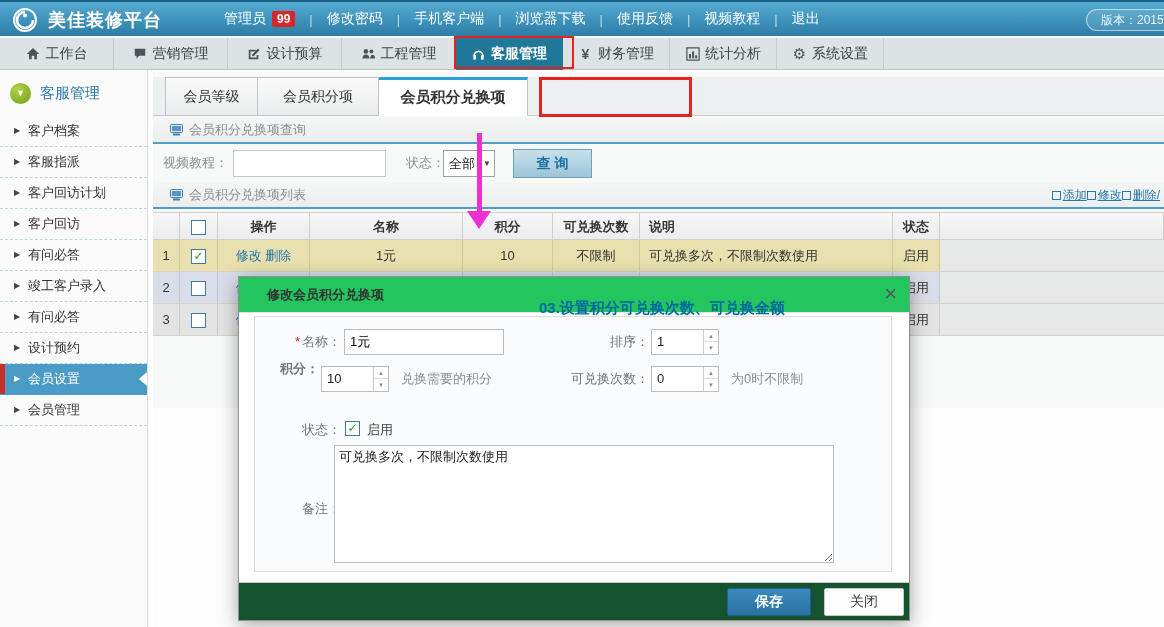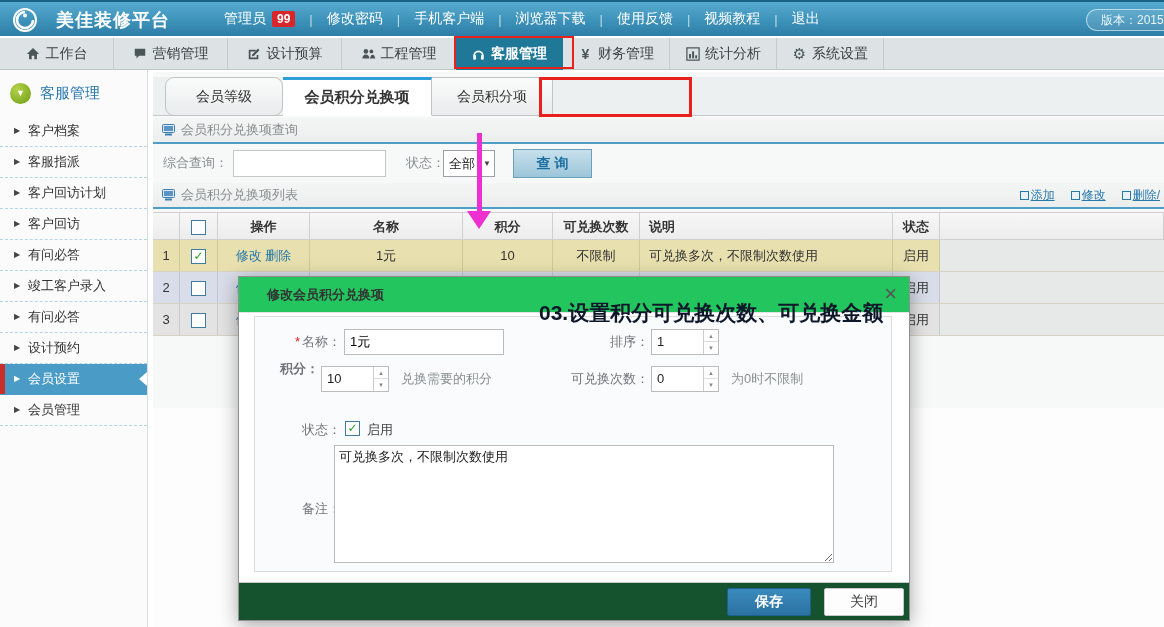--- a/index.html
+++ b/index.html
@@ -3,21 +3,21 @@
 <meta charset="utf-8">
 <style>
   * { margin:0; padding:0; box-sizing:border-box; }
   html,body { width:1164px; height:627px; overflow:hidden; }
   body { font-family:"Liberation Sans","DejaVu Sans",sans-serif; font-size:13px; color:#333; background:#fff; position:relative; }
 
   
   .top-header { position:absolute; left:0; top:0; width:1164px; height:36px;
     background:linear-gradient(180deg,#57aacf 0%,#3d92ba 55%,#2e7da6 100%);
     border-top:2px solid #1b6287; }
-  .logo-wrap { position:absolute; left:12px; top:4px; height:28px; display:flex; align-items:center; gap:18px; }
+  .logo-wrap { position:absolute; left:12px; top:4px; height:28px; display:flex; align-items:center; gap:10px; }
   .logo-title { color:#fff; font-size:18px; font-weight:bold; letter-spacing:1px; }
   .header-menu { position:absolute; left:210px; top:0; height:34px; display:flex; align-items:center; color:#fff; font-size:14px; }
   .hm-item { padding:0 14px; white-space:nowrap; cursor:pointer; display:flex; align-items:center; gap:6px; }
   .hm-sep { color:rgba(255,255,255,.65); font-size:13px; }
   .badge { background:#d9262b; color:#fff; font-size:12px; font-weight:bold; padding:1px 5px; border-radius:2px; line-height:14px; }
   .version-pill { position:absolute; left:1086px; top:7px; width:140px; height:22px; line-height:20px;
     border:1px solid rgba(255,255,255,.55); background:rgba(255,255,255,.12); border-radius:11px;
     color:#eaf6fc; font-size:12px; padding-left:14px; white-space:nowrap; }
 
   
@@ -46,24 +46,24 @@
   
   .content { position:absolute; left:153px; top:72px; right:0; bottom:0; background:#f7f8f8; }
   .content-tabs { position:absolute; left:0; top:5px; right:0; height:39px; display:flex; padding-left:12px;
     border-bottom:1px solid #c5c9cb; background:#edf0f0; }
   .ctab { height:39px; display:flex; align-items:center; justify-content:center; font-size:14px; color:#333;
     background:linear-gradient(#fbfbfb,#e9ebec); border:1px solid #c0c4c6; border-left:none; cursor:pointer; }
   .ctab:first-child { border-left:1px solid #c0c4c6; }
   .ctab.active { background:#fff; font-weight:bold; border-top:3px solid #2d9fd8; border-bottom:1px solid #fff; font-size:15px; }
 
   .section-head { position:absolute; left:0; right:0; height:26px; background:linear-gradient(#f4f5f5,#eceeee);
-    border-bottom:2px solid #4e9ec6; display:flex; align-items:center; padding-left:9px; gap:6px; color:#8a8f92; font-size:13px; }
+    border-bottom:2px solid #4e9ec6; display:flex; align-items:center; padding-left:17px; gap:6px; color:#8a8f92; font-size:13px; }
   .sh-query { top:46px; }
   .sh-list  { top:111px; }
-  .sh-links { position:absolute; right:4px; top:0; height:24px; display:flex; align-items:center; gap:16px; }
+  .sh-links { position:absolute; right:4px; top:0; height:24px; display:flex; align-items:center; gap:0; }
   .sh-link { color:#2679ab; text-decoration:underline; font-size:12px; display:flex; align-items:center; gap:2px; cursor:pointer; }
   .mini-sq { width:9px; height:9px; border:1px solid #2679ab; background:#eaf2f8; display:inline-block; }
 
   .query-row { position:absolute; left:0; top:74px; right:0; height:36px; }
   .q-label { position:absolute; color:#8a8f92; font-size:13px; line-height:28px; top:3px; }
   .kw-label { left:10px; }
   .kw-input { position:absolute; left:80px; top:4px; width:153px; height:27px; border:1px solid #c3c7c9; background:#fff; padding:0 6px; font-size:13px; }
   .st-label { left:253px; }
   .status-select { position:absolute; left:290px; top:4px; width:52px; height:27px; border:1px solid #9aa0a3; background:#fff; cursor:pointer; }
   .status-select .val { position:absolute; left:5px; top:0; line-height:25px; font-size:13px; color:#222; }
@@ -99,21 +99,21 @@
   .arrow-line { position:absolute; left:477px; top:133px; width:5px; height:80px; background:#ee2fd2; z-index:50; }
   .arrow-head { position:absolute; left:467px; top:211px; width:0; height:0; z-index:50;
     border-left:12px solid transparent; border-right:12px solid transparent; border-top:18px solid #ee2fd2; }
 
   
   .modal { position:absolute; left:238px; top:276px; width:672px; height:345px; background:#fff;
     border:1px solid #909090; box-shadow:0 4px 18px rgba(0,0,0,.35); z-index:100; }
   .modal-head { height:36px; background:#22c55e; border-bottom:1px solid #e4e4e4; }
   .modal-title { position:absolute; left:28px; top:0; line-height:36px; font-weight:bold; font-size:13px; color:#333; }
   .modal-x { position:absolute; right:12px; top:4px; font-size:22px; color:#555; cursor:pointer; line-height:26px; }
-  .annotation { position:absolute; left:300px; top:22px; color:#0f172a; font-size:21px; font-weight:bold; white-space:nowrap; z-index:5; }
+  .annotation { position:absolute; left:300px; top:22px; color:#0369a1; font-size:15px; font-weight:bold; white-space:nowrap; z-index:5; }
   .modal-box { position:absolute; left:15px; top:39px; width:638px; height:256px; background:#fafbfc; border:1px solid #dcdcdc; }
   .f-label { position:absolute; color:#707478; font-size:13px; text-align:right; line-height:26px; white-space:nowrap; }
   .req { color:#e02020; margin-right:2px; }
   .f-input { position:absolute; height:26px; border:1px solid #bbb; background:#fff; padding:0 5px; font-size:13px; font-family:inherit; }
   .hint { position:absolute; color:#8a8f92; font-size:13px; line-height:26px; white-space:nowrap; }
   .spinner { position:absolute; width:68px; height:26px; border:1px solid #bbb; background:#fff; }
   .spinner .sval { position:absolute; left:5px; top:0; line-height:24px; font-size:13px; color:#222; }
   .spinner .sbtns { position:absolute; right:0; top:0; width:15px; height:24px; border-left:1px solid #ccc; }
   .sbtn { height:12px; display:flex; align-items:center; justify-content:center; font-size:6px; color:#888; cursor:pointer; }
   .sbtn.up { border-bottom:1px solid #ddd; }
@@ -244,36 +244,36 @@
       <div class="side-item"><span class="tri">▶</span><span>竣工客户录入</span></div>
       <div class="side-item"><span class="tri">▶</span><span>有问必答</span></div>
       <div class="side-item"><span class="tri">▶</span><span>设计预约</span></div>
       <div class="side-item active"><span class="tri">▶</span><span>会员设置</span></div>
       <div class="side-item"><span class="tri">▶</span><span>会员管理</span></div>
     </div>
 </div>
 
 <div class="content">
   <div class="content-tabs" id="content-tabs">
-      <div class="ctab" style="width: 118px; border-radius: 9px;">会员等级</div>
+      <div class="ctab" style="width: 93px;">会员等级</div>
+      <div class="ctab" style="width: 121px;">会员积分项</div>
       <div class="ctab active" style="width: 149px;">会员积分兑换项</div>
-      <div class="ctab" style="width: 121px;">会员积分项</div>
     </div>
 
   <div class="section-head sh-query">
     <svg width="13" height="12" viewBox="0 0 13 12">
       <rect x="0.5" y="0.5" width="12" height="8" rx="1" fill="#dce9f5" stroke="#3e7fae"></rect>
       <rect x="2" y="2" width="9" height="5" fill="#5b93c4"></rect>
       <rect x="3" y="9.5" width="7" height="2" fill="#3e7fae"></rect>
     </svg>
     <span>会员积分兑换项查询</span>
   </div>
 
   <div class="query-row">
-    <span class="q-label kw-label">综合查询：</span>
+    <span class="q-label kw-label">视频教程：</span>
     <input class="kw-input" value="" style="">
     <span class="q-label st-label">状态：</span>
     <span class="status-select">
       <span class="val">全部</span>
       <span class="caret">▼</span>
     </span>
     <button class="search-btn">查 询</button>
   </div>
 
   <div class="section-head sh-list">

